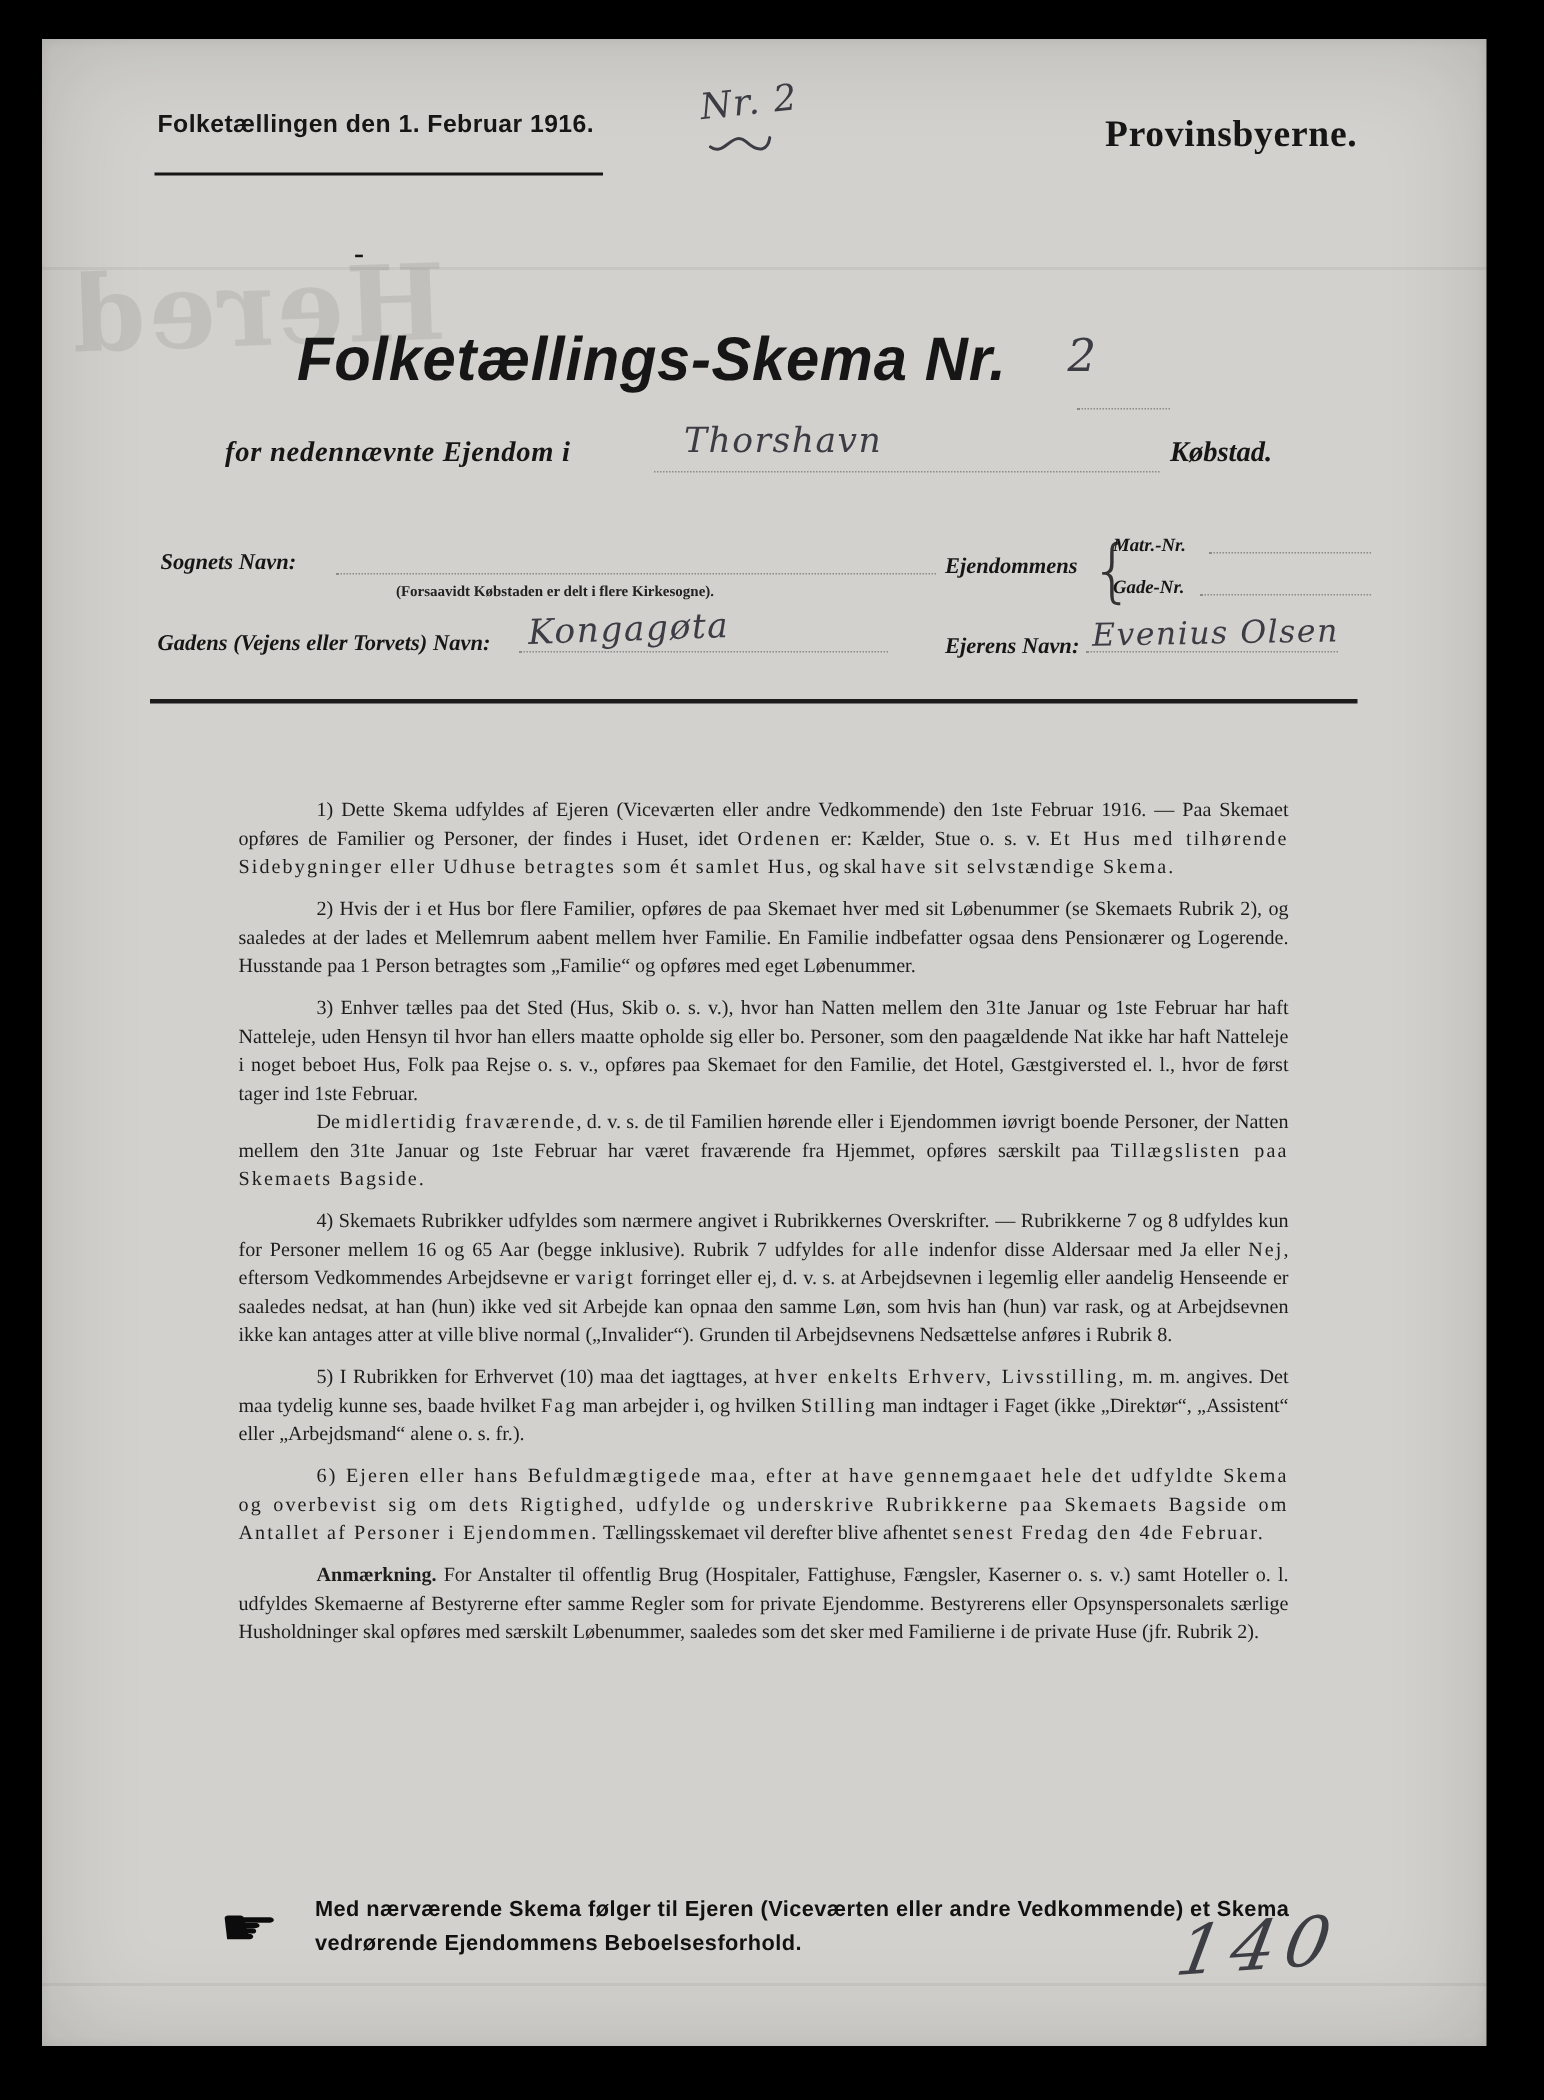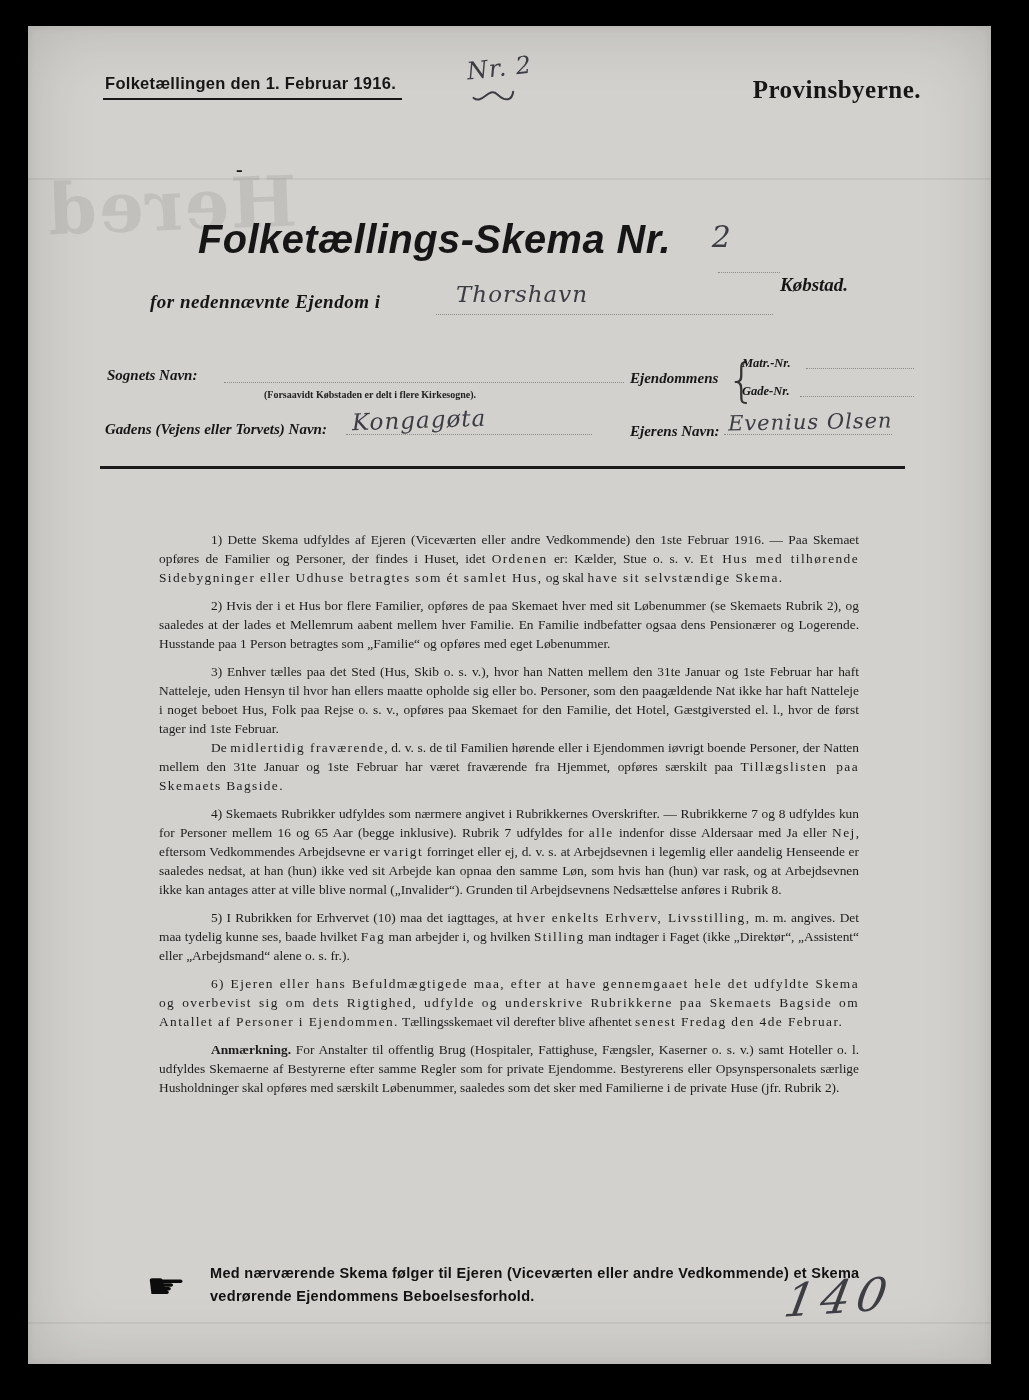--- a/index.html
+++ b/index.html
@@ -17,41 +17,41 @@
   }
   .crease{position:absolute;left:0;width:100%;height:2px;background:rgba(0,0,0,0.05);}
   .bleed{
     position:absolute;left:18px;top:138px;font:bold 70px "DejaVu Serif",serif;
     color:rgba(50,50,50,0.10);transform:scaleX(-1) rotate(2deg);transform-origin:center;
     letter-spacing:2px;white-space:nowrap;
   }
   .hdr-left{
     position:absolute;left:75px;top:48px;
     font:bold 16.5px "Liberation Sans",sans-serif;color:var(--ink);
-    border-bottom:2.5px solid var(--ink);padding:0 6px 5px 2px;letter-spacing:0.3px;
+    border-bottom:2.5px solid var(--ink);padding:0 6px 22px 2px;letter-spacing:0.3px;
   }
   .hdr-right{
-    position:absolute;right:70px;top:50px;
+    position:absolute;right:86px;top:50px;
     font:bold 25px "Liberation Serif",serif;color:var(--ink);letter-spacing:0.5px;margin-left:48px;
   }
   .hand{font-family:"DejaVu Serif",serif;font-style:italic;color:var(--hand);}
   .hand-nr{position:absolute;left:440px;top:28px;font-size:24px;transform:rotate(-6deg);letter-spacing:1px;}
   .hand-nr .fl{display:block;margin:-2px 0 0 2px;}
   .dash-mark{position:absolute;left:208px;top:132px;font:bold 20px "Liberation Serif",serif;color:var(--ink);}
   .title-row{position:absolute;left:170px;top:190px;white-space:nowrap;}
   .title-main{
     display:inline-block;font:bold italic 41px "Liberation Sans",sans-serif;
     color:var(--ink);transform:scaleX(0.97);transform-origin:left;letter-spacing:0.5px;
   }
   .title-num{font-size:30px;margin-left:22px;vertical-align:6px;}
   .dot{position:absolute;height:0;border-bottom:1.5px dotted var(--dots);}
   .lbl{font-family:"Liberation Serif",serif;font-weight:bold;font-style:italic;color:var(--ink);}
   .sub-prefix{position:absolute;left:122px;top:265px;font-size:19px;letter-spacing:0.5px;text-align:center;}
   .sub-place{position:absolute;left:428px;top:255px;font-size:23px;letter-spacing:1px;}
-  .sub-suffix{position:absolute;left:752px;top:248px;font-size:19px;}
+  .sub-suffix{position:absolute;left:752px;top:265px;font-size:19px;}
   .f-sognets{position:absolute;left:79px;top:341px;font-size:15px;}
   .f-note{position:absolute;left:197px;top:363px;width:290px;text-align:center;font-size:10px;font-weight:bold;color:#222;}
   .f-ejd{position:absolute;left:602px;top:344px;font-size:15px;}
   .brace{position:absolute;left:699px;top:327px;font:300 46px "DejaVu Sans",sans-serif;color:#333;}
   .f-matr{position:absolute;left:714px;top:330px;font-size:12.5px;text-align:right;}
   .f-gade{position:absolute;left:714px;top:358px;font-size:12.5px;}
   .f-street{position:absolute;left:77px;top:395px;font-size:15px;}
   .hw-street{position:absolute;left:324px;top:381px;font-size:23px;letter-spacing:1px;transform:rotate(-2deg);}
   .f-owner{position:absolute;left:602px;top:397px;font-size:15px;}
   .hw-owner{position:absolute;left:700px;top:384px;font-size:21px;letter-spacing:1px;transform:rotate(-1deg);}

